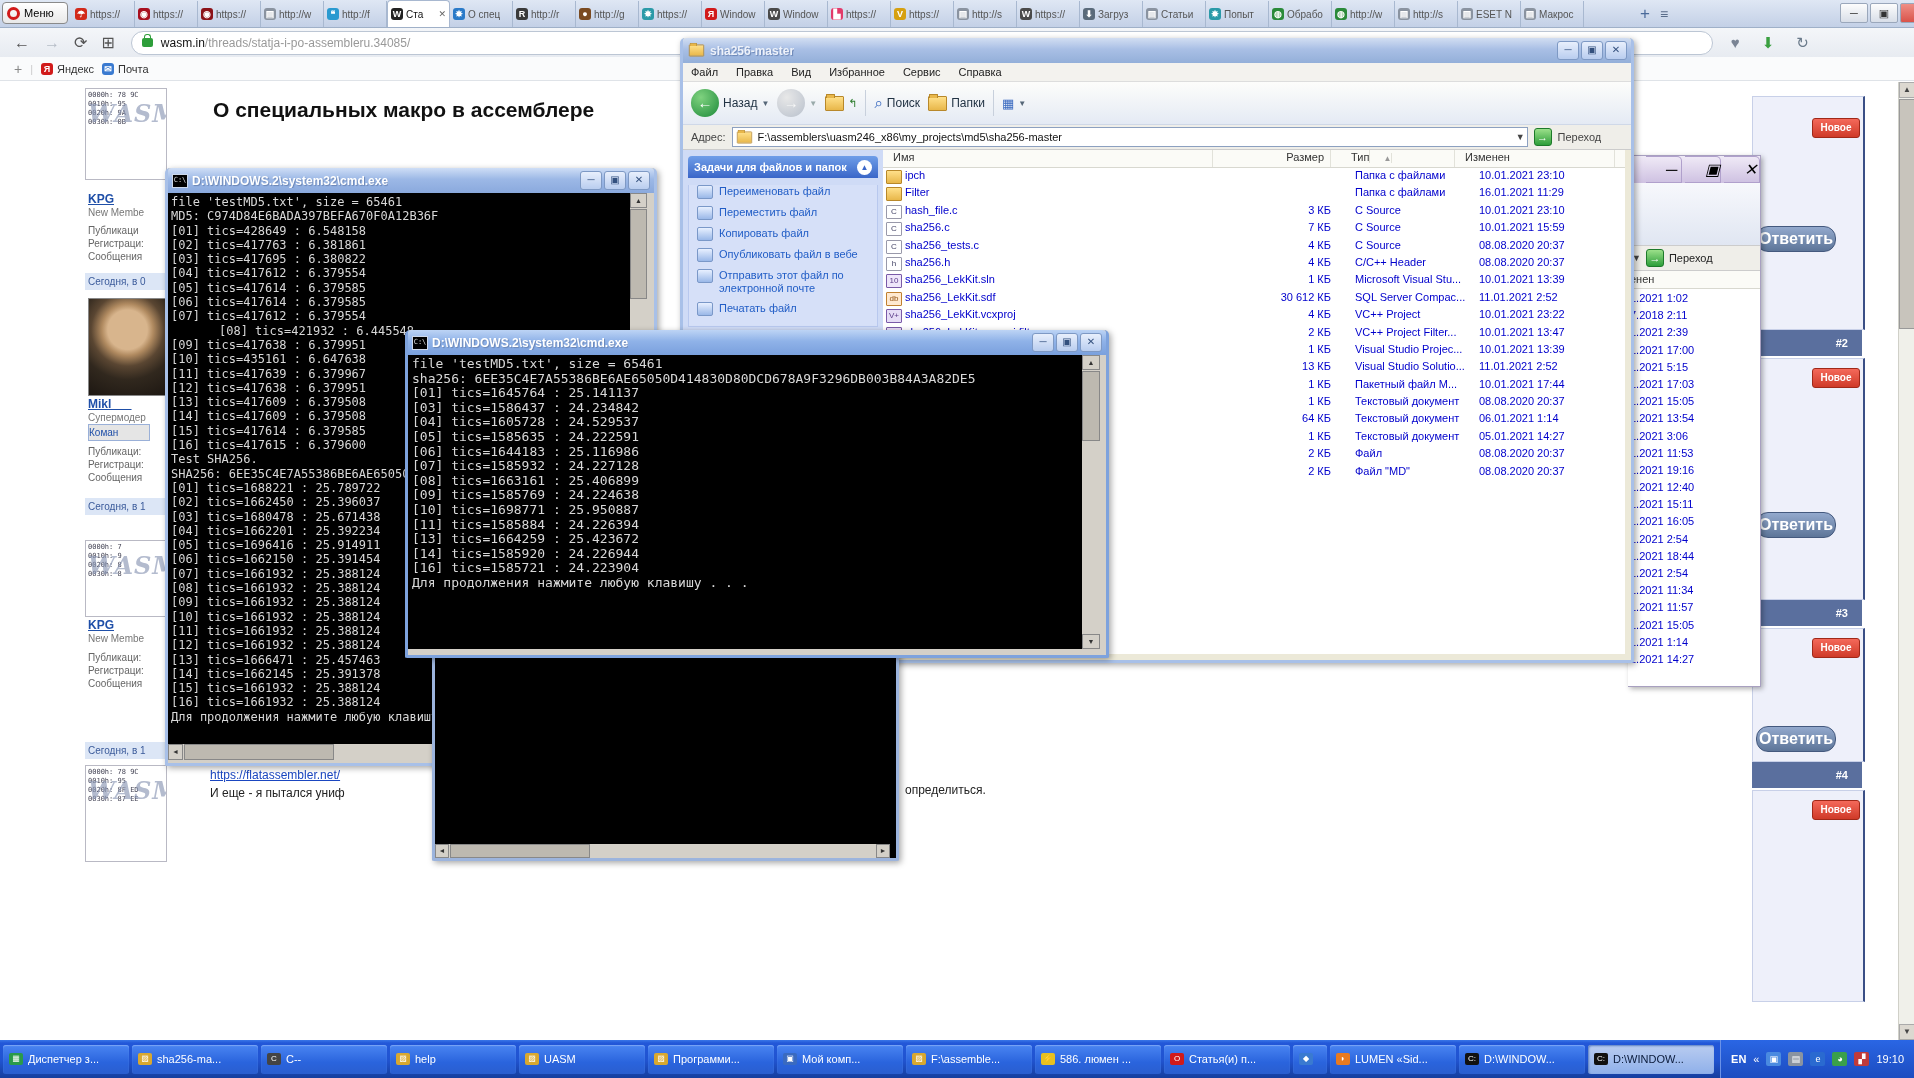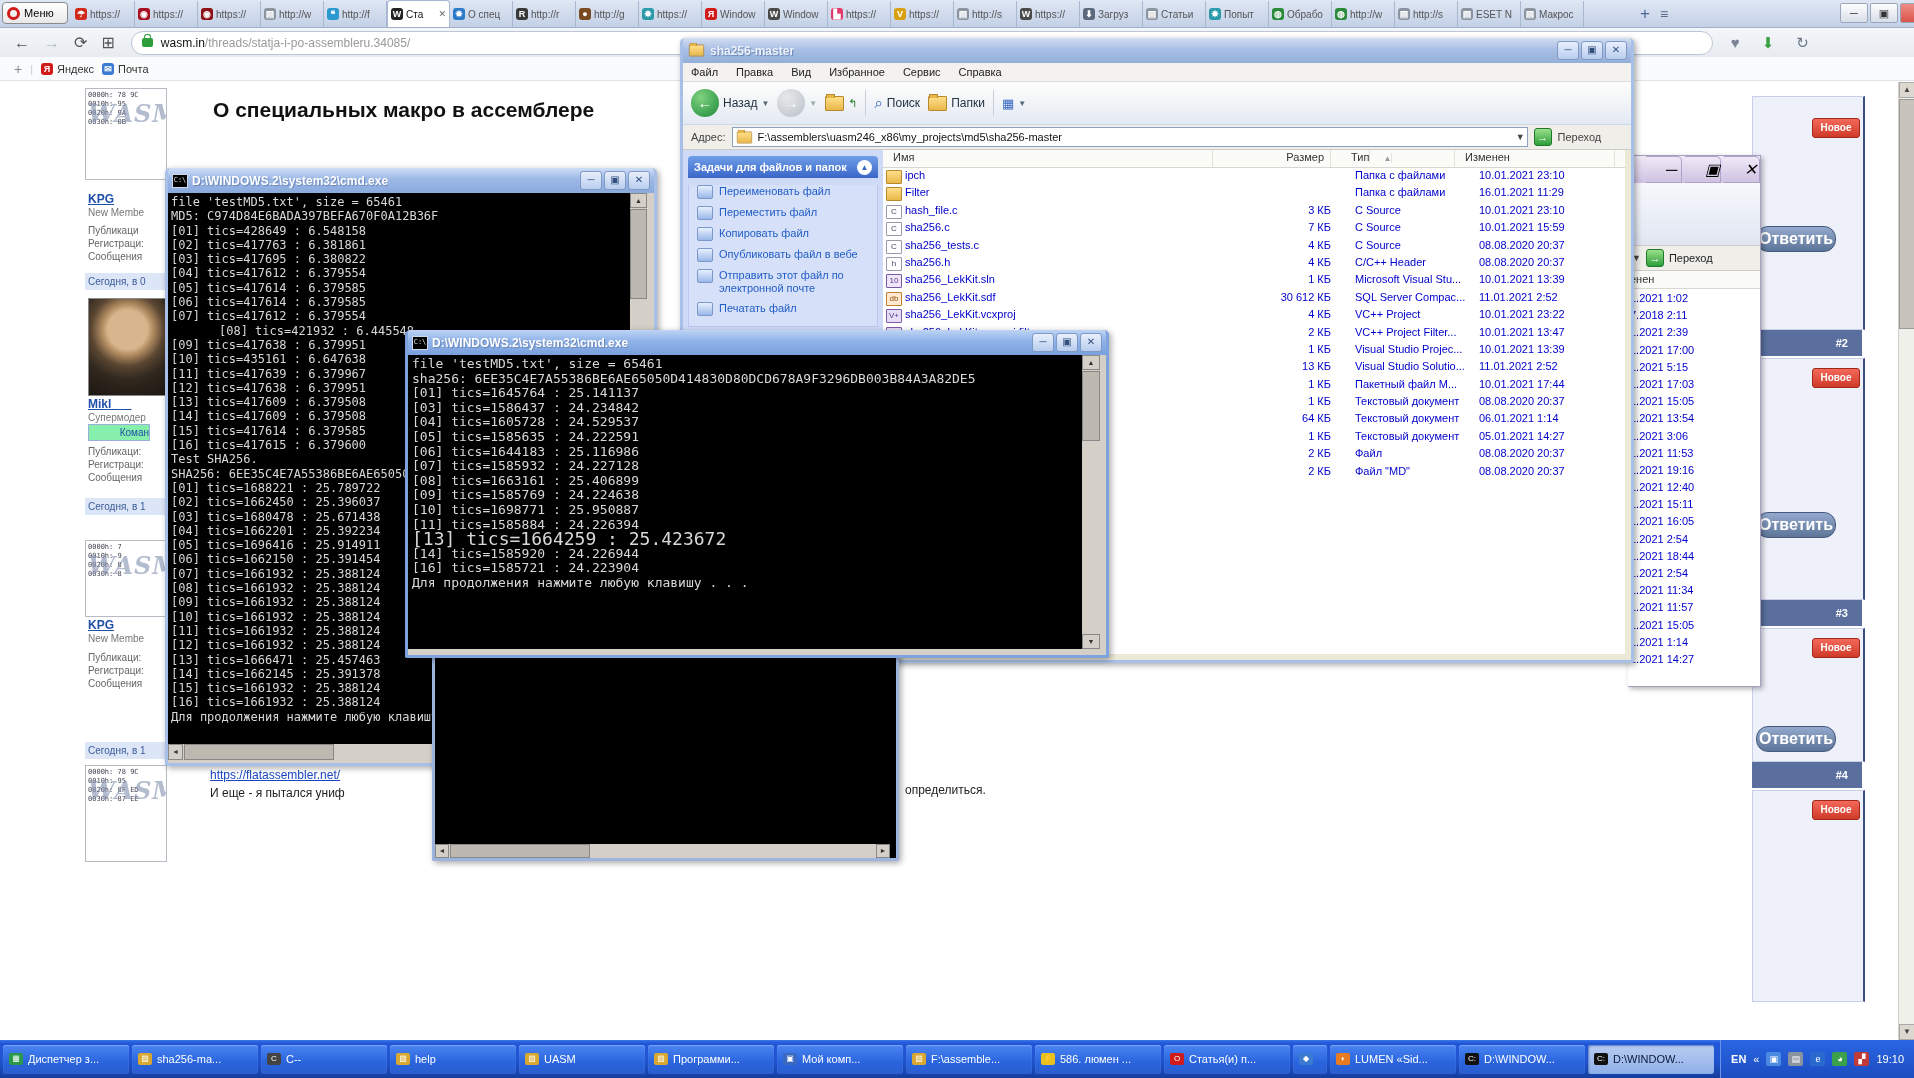--- a/index.html
+++ b/index.html
@@ -34,21 +34,21 @@
   .page-title{left:213px;top:98px;font-size:21px;font-weight:bold;color:#111;}
   .hexbox{left:85px;width:80px;background:#fff;border:1px solid #b9b9c4;overflow:hidden;}
   .hexbox pre{margin:2px;font-family:"DejaVu Sans Mono",monospace;font-size:7px;line-height:9px;color:#445;}
   .wasm-mark{position:absolute;left:2px;top:10px;font-family:"DejaVu Serif",serif;font-weight:bold;font-style:italic;font-size:24px;color:#8b97b5;opacity:.65;letter-spacing:1px;}
   .u-name{left:88px;font-size:12px;font-weight:bold;color:#1f4fa8;text-decoration:underline;}
   .u-sub{left:88px;font-size:10px;color:#777;}
   .u-row{left:88px;font-size:10px;color:#666;}
   .divider{left:85px;width:80px;height:17px;background:#dce6f6;color:#3a5a9a;font-size:10px;line-height:17px;padding-left:3px;box-sizing:border-box;overflow:hidden;white-space:nowrap;}
   .avatar{left:88px;top:298px;width:77px;height:96px;background:
      radial-gradient(circle at 50% 32%, #d8b58d 0 26%, #b08a60 34%, #5a4632 48%, #31281e 66%, #1d1712 100%);border:1px solid #888;}
-  .badge-k{left:88px;top:424px;width:60px;height:15px;border:1px solid #9ab0d8;background:#86efac;color:#1f4fa8;font-size:10px;line-height:15px;text-align:right;overflow:hidden;}
+  .badge-k{left:88px;top:424px;width:60px;height:15px;border:1px solid #9ab0d8;background:#e5e5e5;color:#1f4fa8;font-size:10px;line-height:15px;text-align:left;overflow:hidden;}
   .flink{left:210px;top:768px;font-size:12px;color:#1a46c0;text-decoration:underline;}
   .ftext{left:210px;top:786px;width:220px;font-size:12px;color:#222;white-space:nowrap;overflow:hidden;}
   .ftext2{left:905px;top:783px;font-size:12px;color:#222;}
   
   .panelbox{background:#eef0fa;border:1px solid #c8d0e8;border-right:2px solid #3a4f86;}
   .newbadge{width:46px;height:18px;background:linear-gradient(#f4695a,#cf3a28);border:1px solid #a02818;border-radius:3px;color:#fff;font-size:10px;font-weight:bold;text-align:center;line-height:18px;}
   .replybtn{width:78px;height:24px;background:linear-gradient(#93a9cd,#5d7598);border:1px solid #44597e;border-radius:12px;color:#fff;font-size:16px;font-weight:bold;text-align:center;line-height:24px;}
   .secbar{width:110px;height:26px;background:#5a6f9e;color:#fff;font-size:11px;font-weight:bold;text-align:right;line-height:26px;padding-right:14px;box-sizing:border-box;}
   .pg-scroll{left:1898px;top:82px;width:16px;height:958px;background:#f0f0ea;border-left:1px solid #d0d0c8;}
   .pg-scroll .arr{width:16px;height:16px;background:#dcd8d0;border:1px solid #aaa;box-sizing:border-box;font-size:8px;text-align:center;line-height:14px;color:#444;}
@@ -706,21 +706,21 @@
           <div class="cmdtext" style="font-size:13px;line-height:14.6px;">[01] tics=1645764 : 25.141137</div>
           <div class="cmdtext" style="font-size:13px;line-height:14.6px;">[03] tics=1586437 : 24.234842</div>
           <div class="cmdtext" style="font-size:13px;line-height:14.6px;">[04] tics=1605728 : 24.529537</div>
           <div class="cmdtext" style="font-size:13px;line-height:14.6px;">[05] tics=1585635 : 24.222591</div>
           <div class="cmdtext" style="font-size:13px;line-height:14.6px;">[06] tics=1644183 : 25.116986</div>
           <div class="cmdtext" style="font-size:13px;line-height:14.6px;">[07] tics=1585932 : 24.227128</div>
           <div class="cmdtext" style="font-size:13px;line-height:14.6px;">[08] tics=1663161 : 25.406899</div>
           <div class="cmdtext" style="font-size:13px;line-height:14.6px;">[09] tics=1585769 : 24.224638</div>
           <div class="cmdtext" style="font-size:13px;line-height:14.6px;">[10] tics=1698771 : 25.950887</div>
           <div class="cmdtext" style="font-size:13px;line-height:14.6px;">[11] tics=1585884 : 24.226394</div>
-          <div class="cmdtext" style="font-size:18px;line-height:14.6px;">[13] tics=1664259 : 25.423672</div>
+          <div class="cmdtext" style="font-size:13px;line-height:14.6px;">[13] tics=1664259 : 25.423672</div>
           <div class="cmdtext" style="font-size:13px;line-height:14.6px;">[14] tics=1585920 : 24.226944</div>
           <div class="cmdtext" style="font-size:13px;line-height:14.6px;">[16] tics=1585721 : 24.223904</div>
           <div class="cmdtext" style="font-size:13px;line-height:14.6px;">Для продолжения нажмите любую клавишу . . .</div>
       </div>
     </div>
     <div class="sbar" style="left:674px;top:25px;width:18px;height:294px;">
       <div class="a" style="left:0;top:0;width:18px;height:15px;line-height:13px;">▲</div>
       <div class="th" style="left:0;top:16px;width:18px;height:70px;"></div>
       <div class="a" style="left:0;bottom:0;width:18px;height:15px;line-height:13px;">▼</div>
     </div>

